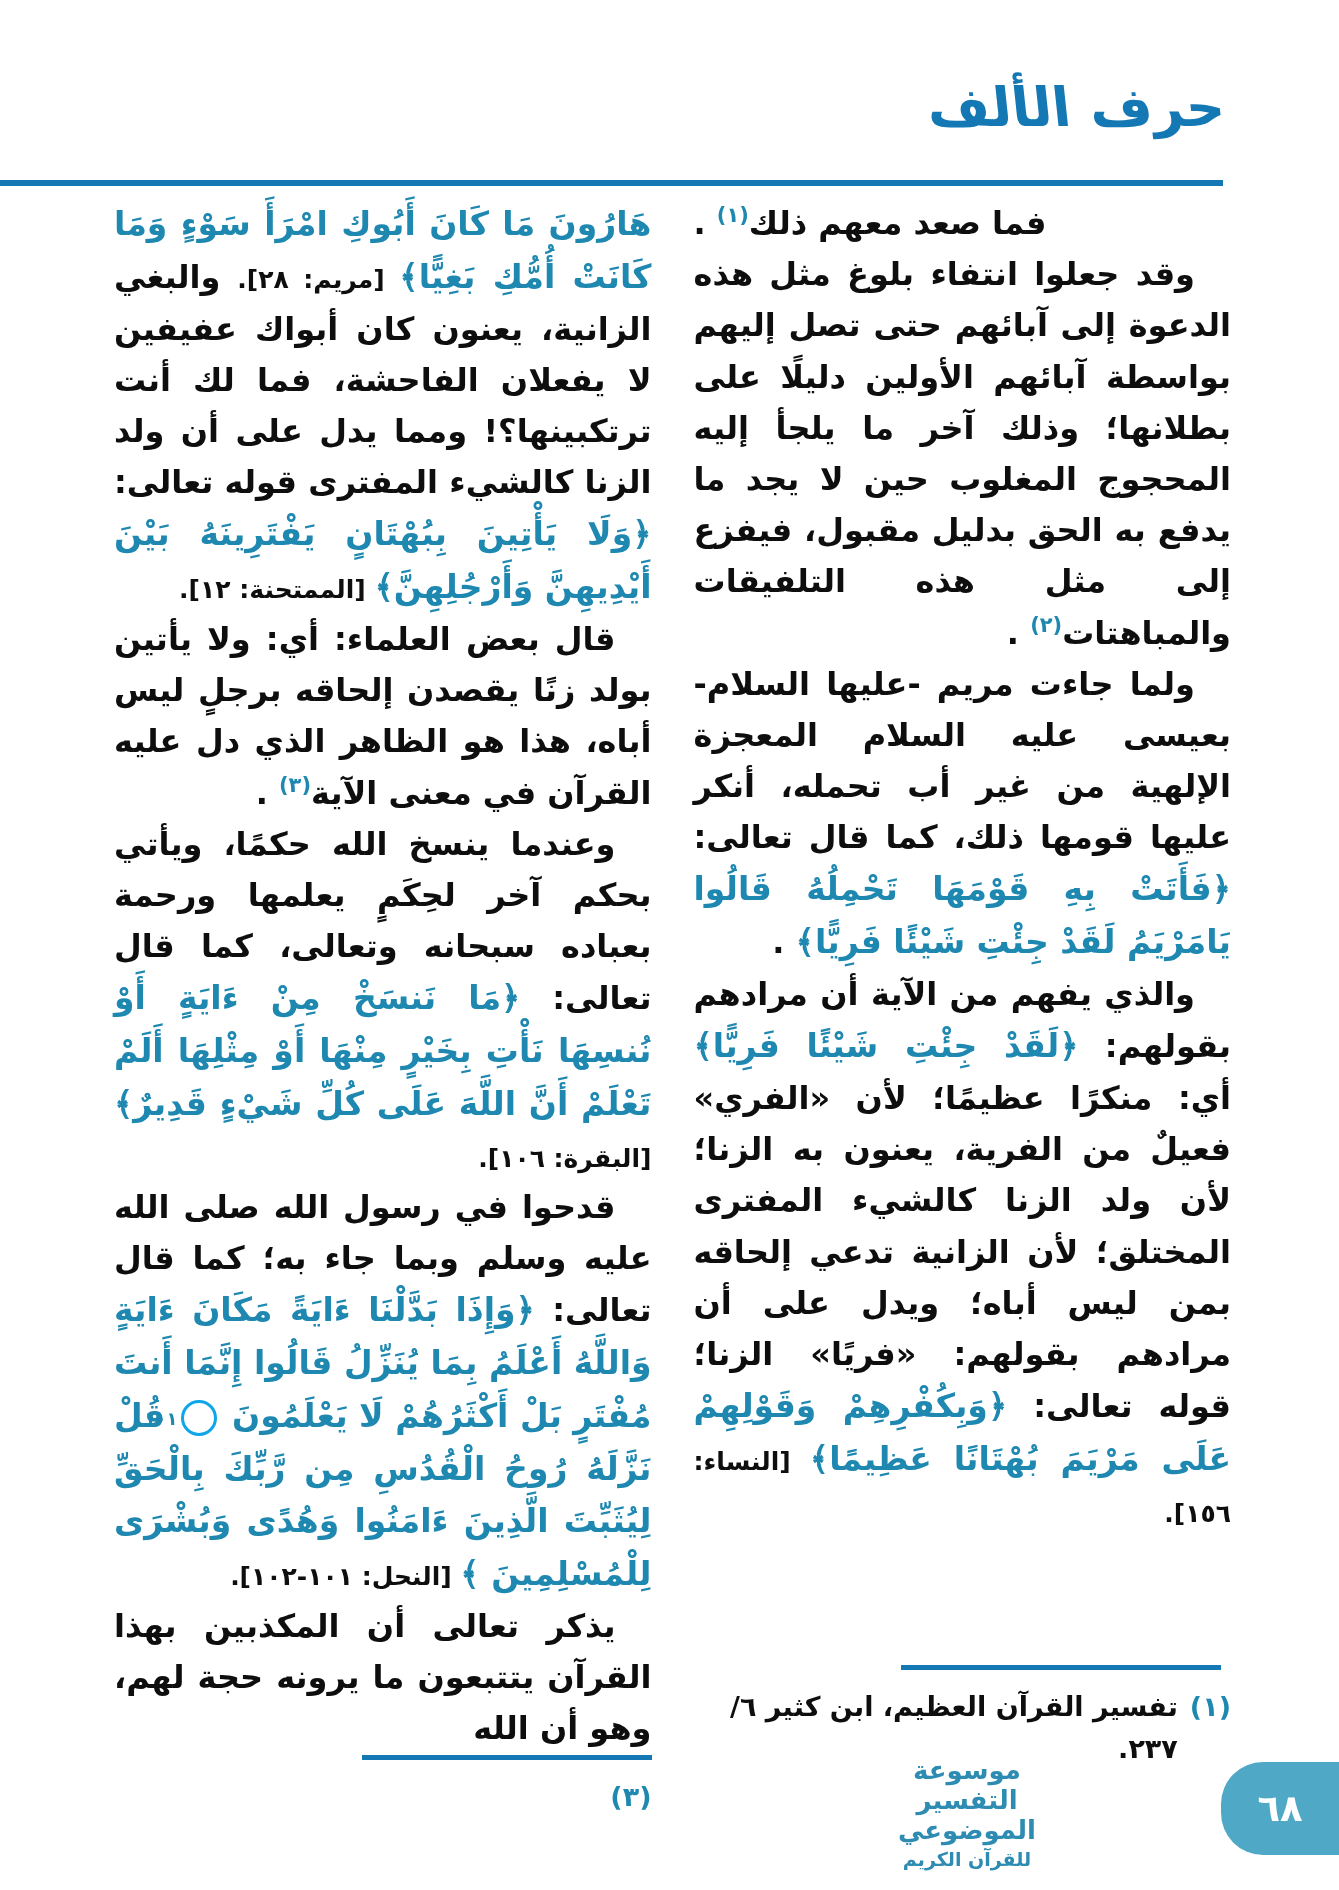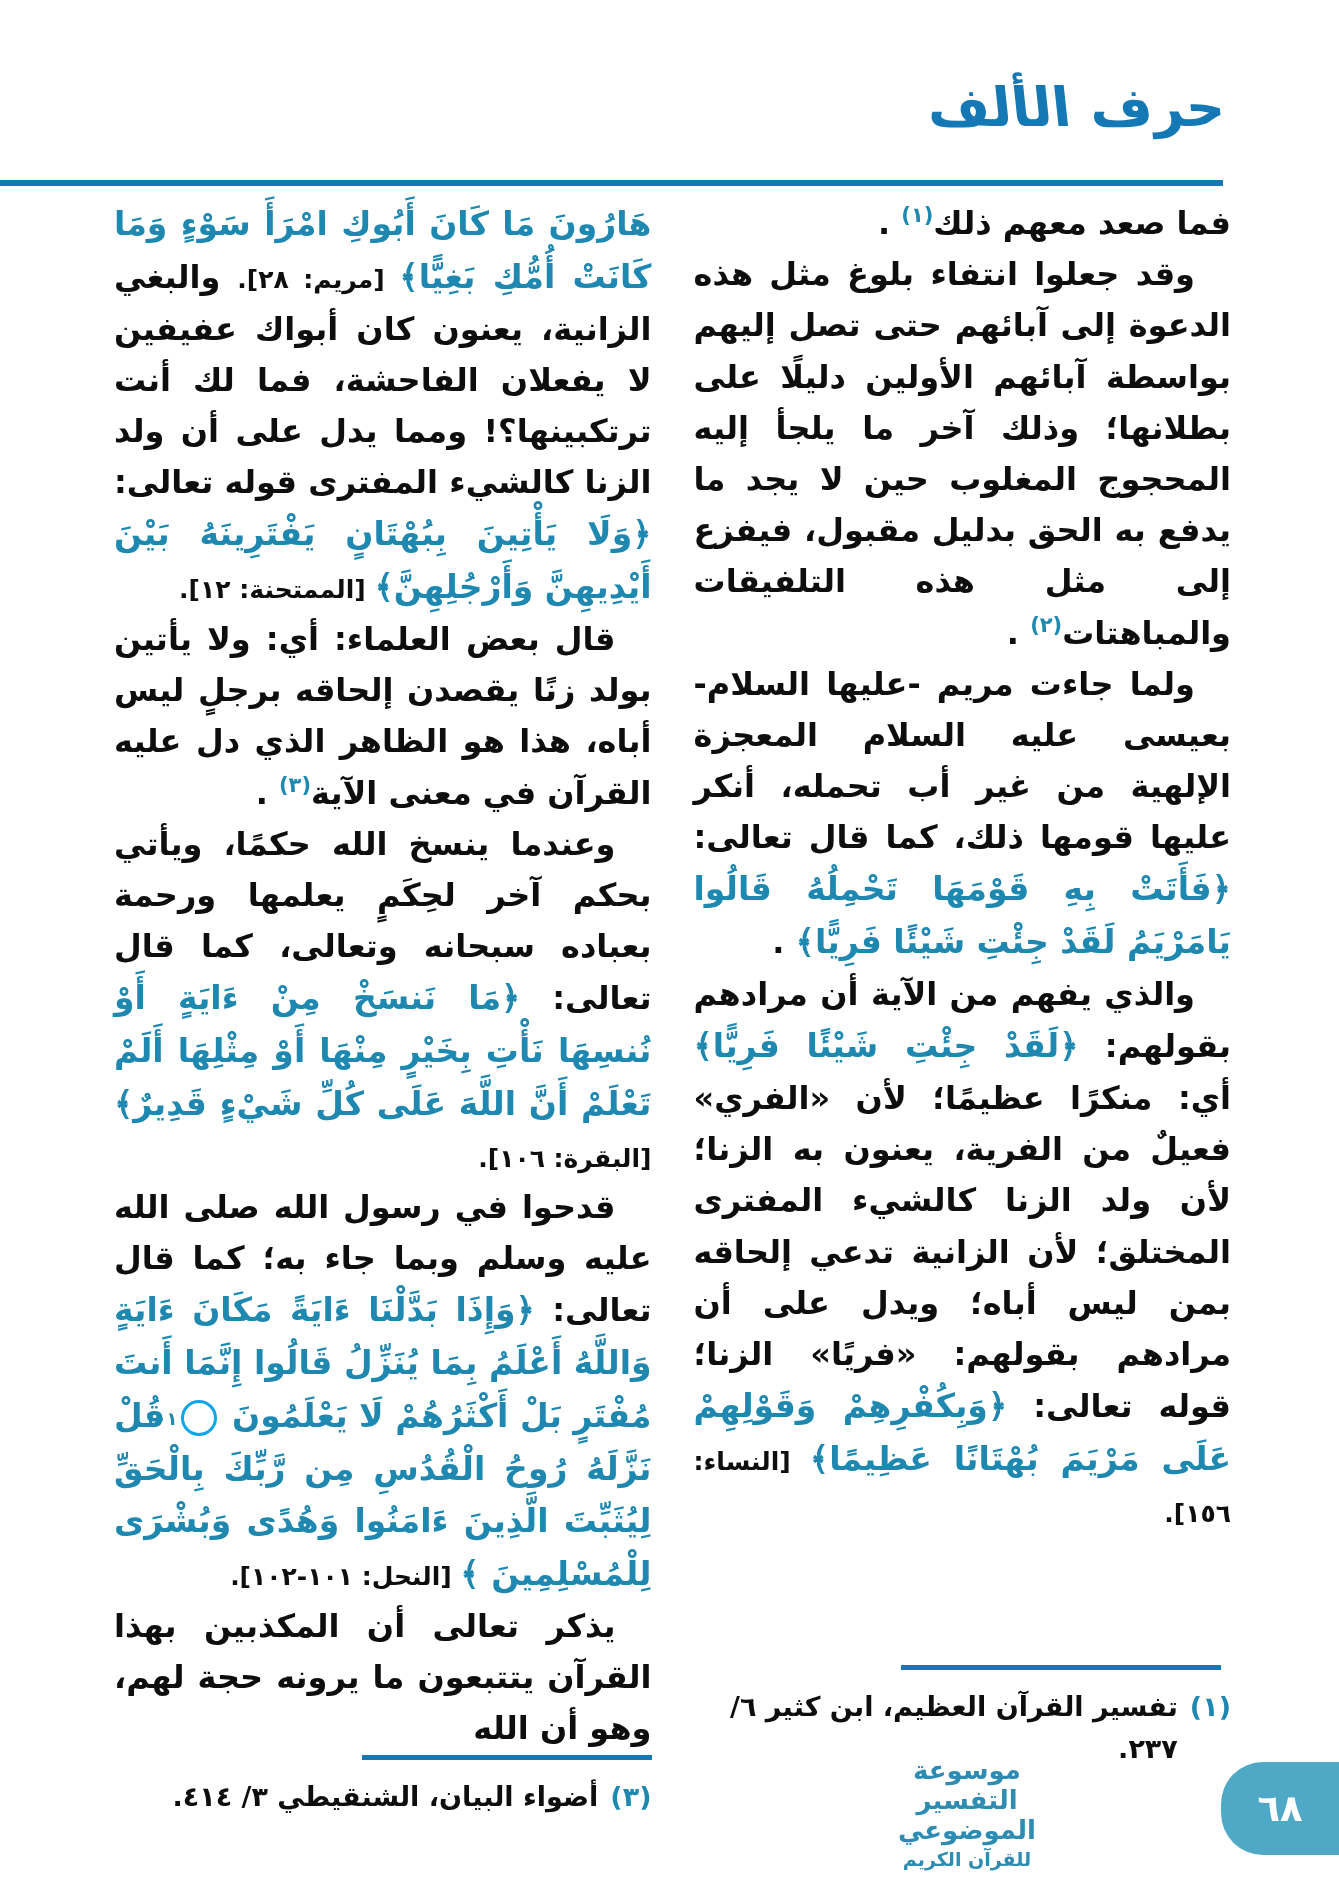--- a/index.html
+++ b/index.html
@@ -27,21 +27,21 @@
     position:absolute;top:198px;right:108px;left:106px;bottom:120px;
     display:flex;gap:34px;
   }
   .col{flex:1 1 0;min-width:0;display:flex;flex-direction:column;margin-left:8px;}
   .para{
     margin:0;
     font-size:32px;line-height:1.6;font-weight:700;color:#0e0e0e;
     text-align:justify;
   }
   .para.indent{text-indent:36px;}
-  .para.align-right{text-align:right;}
+  .para.align-right{text-align:left;}
   .seg-quran{color:#1e88b0;font-size:33px;}
   .seg-ref{font-size:25px;}
   .seg-sup{color:#1e88b0;font-size:21px;vertical-align:super;line-height:0;}
   .seg-ayah{
     display:inline-block;box-sizing:border-box;
     width:36px;height:36px;line-height:31px;
     border:3px solid #0ea5e9;border-radius:50%;
     color:#1e88b0;font-size:18px;text-align:center;
     vertical-align:middle;margin:0 4px;
   }
@@ -104,21 +104,20 @@
           <p class="para indent"><span class="seg-text">قال بعض العلماء: أي: ولا يأتين بولد زنًا يقصدن إلحاقه برجلٍ ليس أباه، هذا هو الظاهر الذي دل عليه القرآن في معنى الآية</span><span class="seg-sup">(٣)</span><span class="seg-text"> .</span></p>
           <p class="para indent"><span class="seg-text">وعندما ينسخ الله حكمًا، ويأتي بحكم آخر لحِكَمٍ يعلمها ورحمة بعباده سبحانه وتعالى، كما قال تعالى: </span><span class="seg-quran">﴿مَا نَنسَخْ مِنْ ءَايَةٍ أَوْ نُنسِهَا نَأْتِ بِخَيْرٍ مِنْهَا أَوْ مِثْلِهَا أَلَمْ تَعْلَمْ أَنَّ اللَّهَ عَلَى كُلِّ شَيْءٍ قَدِيرٌ﴾</span><span class="seg-ref"> [البقرة: ١٠٦].</span></p>
           <p class="para indent"><span class="seg-text">قدحوا في رسول الله صلى الله عليه وسلم وبما جاء به؛ كما قال تعالى: </span><span class="seg-quran">﴿وَإِذَا بَدَّلْنَا ءَايَةً مَكَانَ ءَايَةٍ وَاللَّهُ أَعْلَمُ بِمَا يُنَزِّلُ قَالُوا إِنَّمَا أَنتَ مُفْتَرٍ بَلْ أَكْثَرُهُمْ لَا يَعْلَمُونَ </span><span class="seg-ayah">١٠١</span><span class="seg-quran"> قُلْ نَزَّلَهُ رُوحُ الْقُدُسِ مِن رَّبِّكَ بِالْحَقِّ لِيُثَبِّتَ الَّذِينَ ءَامَنُوا وَهُدًى وَبُشْرَى لِلْمُسْلِمِينَ ﴾</span><span class="seg-ref"> [النحل: ١٠١-١٠٢].</span></p>
           <p class="para indent"><span class="seg-text">يذكر تعالى أن المكذبين بهذا القرآن يتتبعون ما يرونه حجة لهم، وهو أن الله</span></p>
         </div>
       <div class="footnotes">
         <div class="fn-rule"></div>
         <div class="fn-list">
             <div class="fn-item">
               <span class="fn-num">(٣)</span>
-              <span class="fn-text">أضواء البيان، الشنقيطي ٣/ ٤١٤.</span>
             </div>
           </div>
       </div>
     </section>
 
   </div>
 
   <div class="footer-logo">
     <div class="logo-title">موسوعة التفسير الموضوعي</div>
     <div class="logo-sub">للقرآن الكريم</div>

